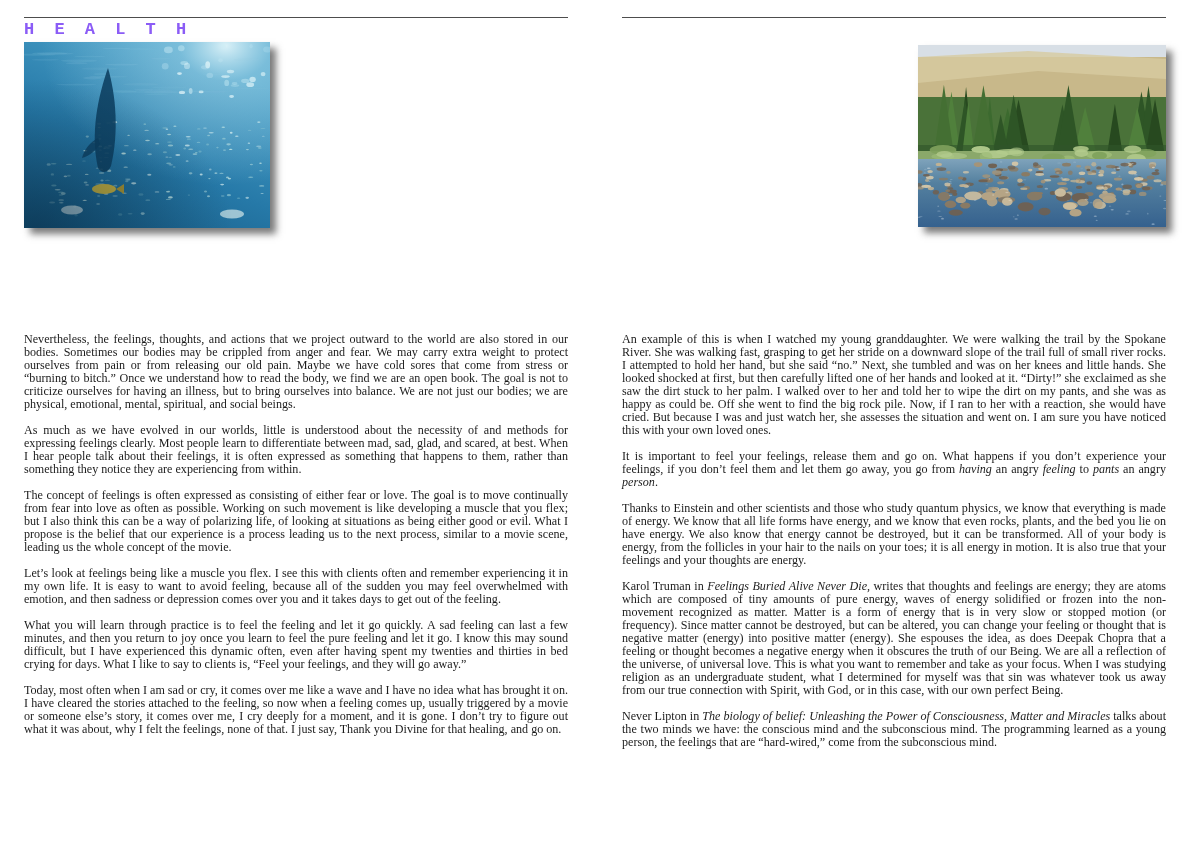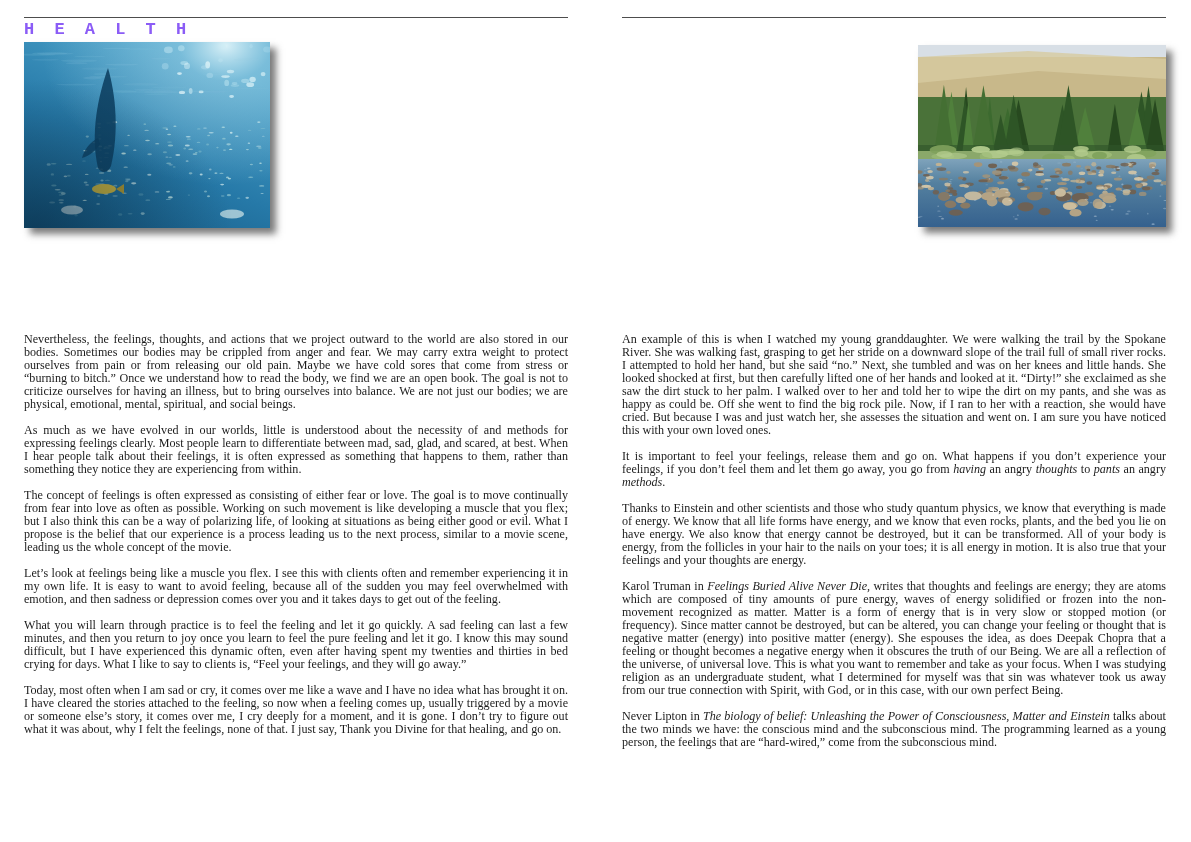--- a/index.html
+++ b/index.html
@@ -572,21 +572,21 @@
             <ellipse cx="242.3" cy="151.1" rx="1.0" ry="0.6" fill="rgba(255,255,255,0.6)" opacity="0.41"></ellipse>
             <ellipse cx="95.7" cy="171.8" rx="0.9" ry="0.5" fill="rgba(255,255,255,0.6)" opacity="0.36"></ellipse>
             <ellipse cx="139.8" cy="128.0" rx="1.8" ry="0.7" fill="rgba(220,235,245,0.5)" opacity="0.59"></ellipse>
             <ellipse cx="209.1" cy="168.9" rx="1.8" ry="0.7" fill="rgba(220,235,245,0.5)" opacity="0.76"></ellipse>
           </g>
       </svg>
     </figure>
 
     <div class="bodytext">
         <p><span>An example of this is when I watched my young granddaughter. We were walking the trail by the Spokane River. She was walking fast, grasping to get her stride on a downward slope of the trail full of small river rocks. I attempted to hold her hand, but she said “no.” Next, she tumbled and was on her knees and little hands. She looked shocked at first, but then carefully lifted one of her hands and looked at it. “Dirty!” she exclaimed as she saw the dirt stuck to her palm. I walked over to her and told her to wipe the dirt on my pants, and she was as happy as could be. Off she went to find the big rock pile. Now, if I ran to her with a reaction, she would have cried. But because I was and just watch her, she assesses the situation and went on. I am sure you have noticed this with your own loved ones.</span></p>
-        <p><span>It is important to feel your feelings, release them and go on. What happens if you don’t experience your feelings, if you don’t feel them and let them go away, you go from </span><em>having</em><span> an angry </span><em>thoughts</em><span> to </span><em>pants</em><span> an angry </span><em>methods</em><span>.</span></p>
+        <p><span>It is important to feel your feelings, release them and go on. What happens if you don’t experience your feelings, if you don’t feel them and let them go away, you go from </span><em>having</em><span> an angry </span><em>feeling</em><span> to </span><em>pants</em><span> an angry </span><em>person</em><span>.</span></p>
         <p><span>Thanks to Einstein and other scientists and those who study quantum physics, we know that everything is made of energy. We know that all life forms have energy, and we know that even rocks, plants, and the bed you lie on have energy. We also know that energy cannot be destroyed, but it can be transformed. All of your body is energy, from the follicles in your hair to the nails on your toes; it is all energy in motion. It is also true that your feelings and your thoughts are energy.</span></p>
         <p><span>Karol Truman in </span><em>Feelings Buried Alive Never Die,</em><span> writes that thoughts and feelings are energy; they are atoms which are composed of tiny amounts of pure energy, waves of energy solidified or frozen into the non-movement recognized as matter. Matter is a form of energy that is in very slow or stopped motion (or frequency). Since matter cannot be destroyed, but can be altered, you can change your feeling or thought that is negative matter (energy) into positive matter (energy). She espouses the idea, as does Deepak Chopra that a feeling or thought becomes a negative energy when it obscures the truth of our Being. We are all a reflection of the universe, of universal love. This is what you want to remember and take as your focus. When I was studying religion as an undergraduate student, what I determined for myself was that sin was whatever took us away from our true connection with Spirit, with God, or in this case, with our own perfect Being.</span></p>
-        <p><span>Never Lipton in </span><em>The biology of belief: Unleashing the Power of Consciousness, Matter and Einstein</em><span> talks about the two minds we have: the conscious mind and the subconscious mind. The programming learned as a young person, the feelings that are “hard-wired,” come from the subconscious mind.</span></p>
+        <p><span>Never Lipton in </span><em>The biology of belief: Unleashing the Power of Consciousness, Matter and Miracles</em><span> talks about the two minds we have: the conscious mind and the subconscious mind. The programming learned as a young person, the feelings that are “hard-wired,” come from the subconscious mind.</span></p>
       </div>
 
     <div class="pfooter">2013 july © www.liveencounters.net</div>
   </section>
 </div>
 
 </body></html>

